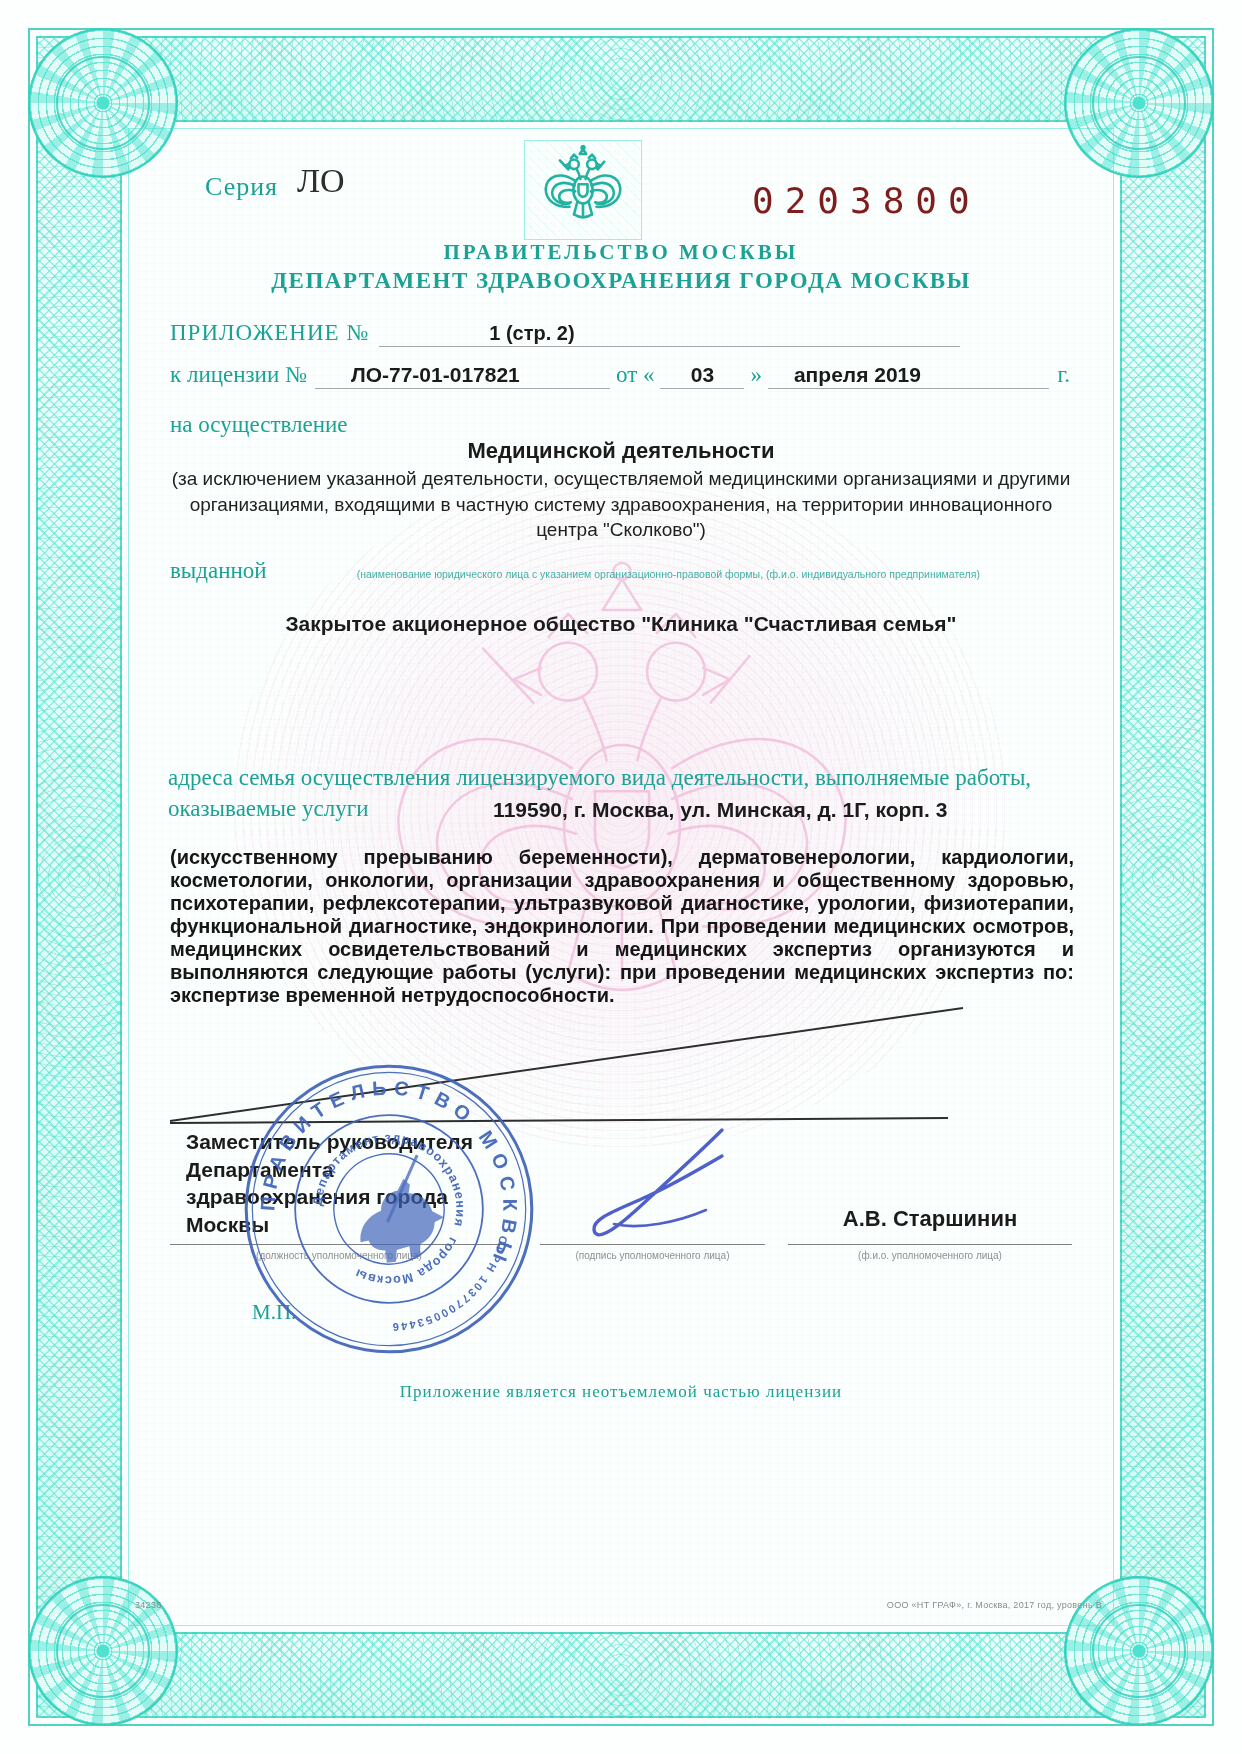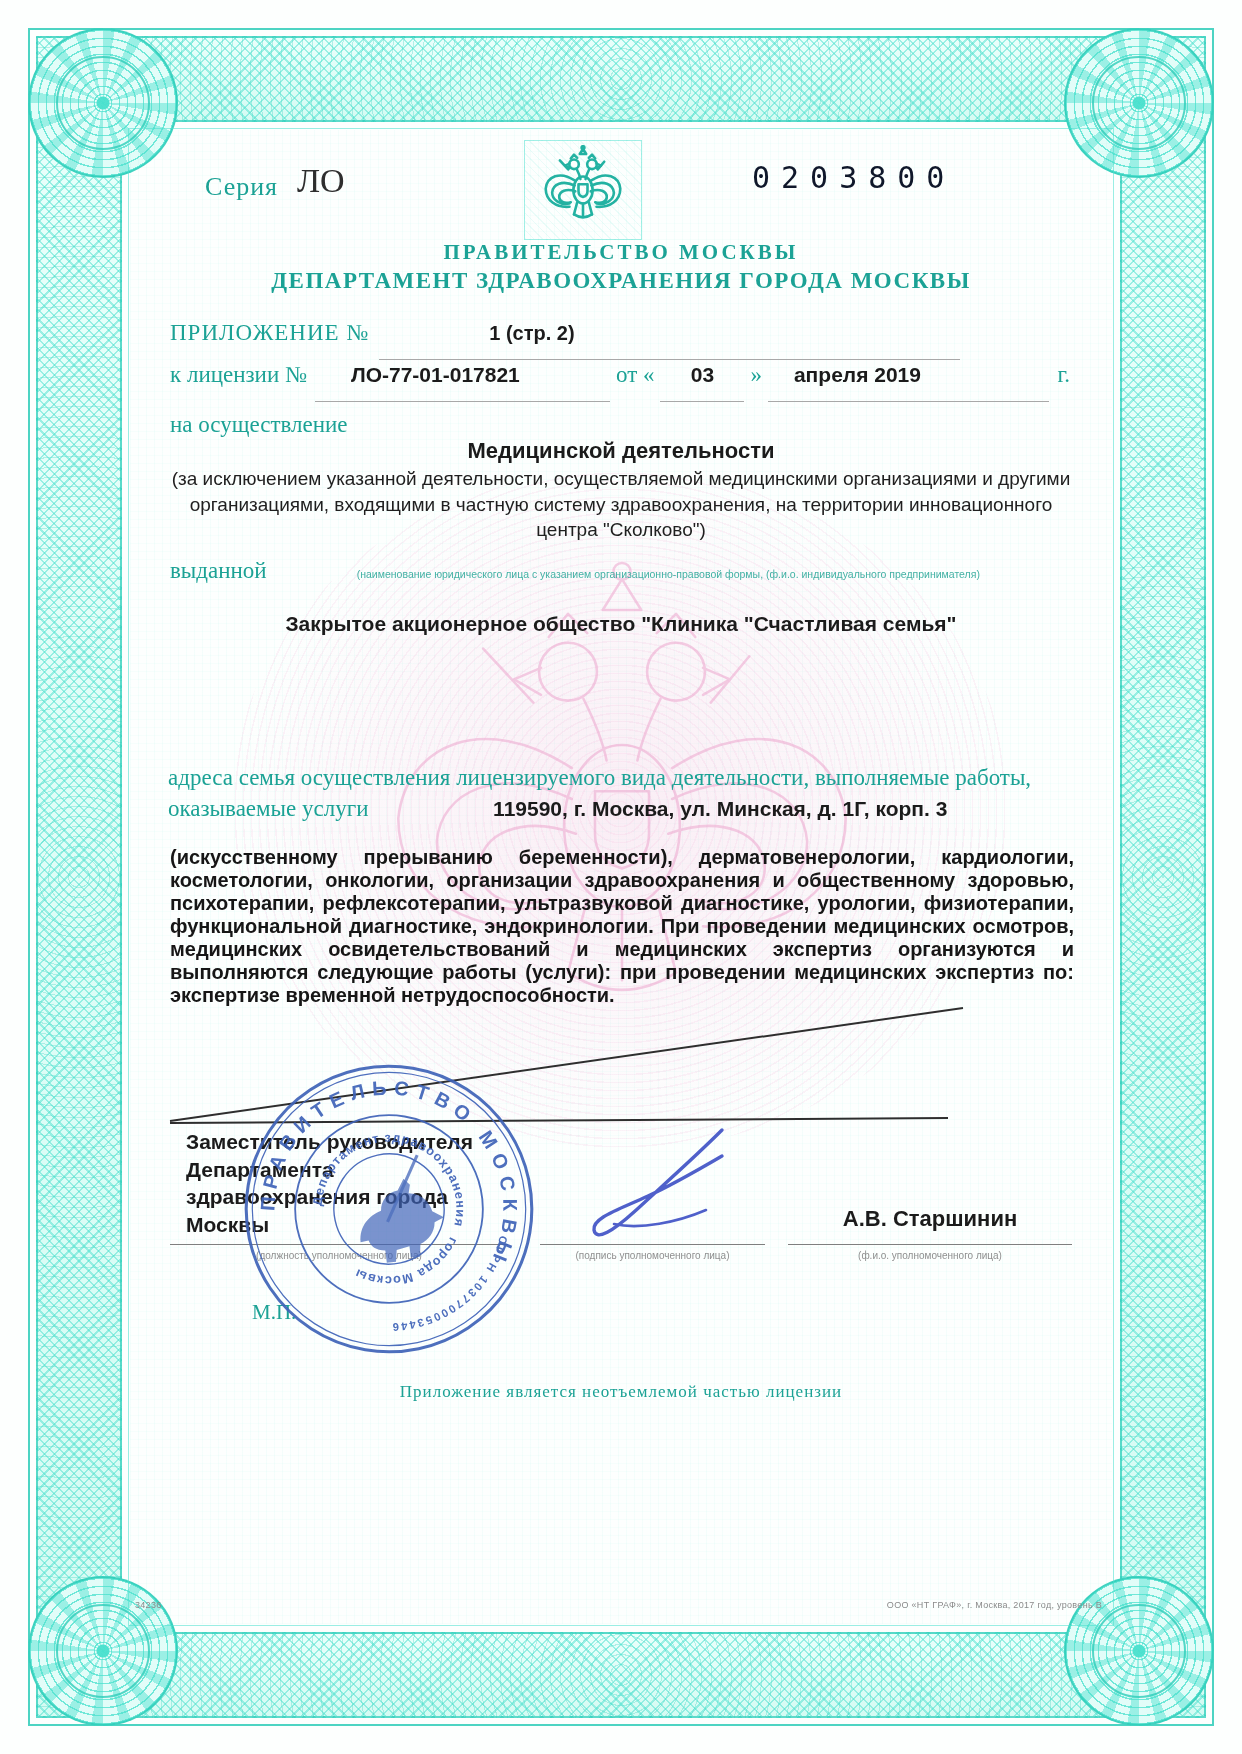--- a/index.html
+++ b/index.html
@@ -35,21 +35,21 @@
       repeating-linear-gradient(0deg, rgba(72,224,205,.04) 0 1px, transparent 1px 8px)}
   .pink-glow{position:absolute;left:230px;top:470px;width:780px;height:680px;border-radius:50%;pointer-events:none;background:
       repeating-radial-gradient(circle at 50% 50%, rgba(240,170,212,.14) 0 1.5px, transparent 1.5px 8px),
       radial-gradient(closest-side, rgba(244,190,222,.28), rgba(244,190,222,.10) 65%, transparent)}
 
   .emblem-box{border:1px solid rgba(72,224,205,.5);padding:4px;background:
       repeating-linear-gradient(45deg, rgba(72,224,205,.10) 0 1px, transparent 1px 6px)}
 
   .fieldrow{display:flex;align-items:baseline}
   .fill{flex:1}
-  .rule{border-bottom:1px solid #a8a8a8;padding-bottom:14px}
+  .rule{border-bottom:1px solid #a8a8a8;padding-bottom:1px}
   .v20{font-weight:700;font-size:20px;color:#1b1b1b}
   .v21{font-weight:700;font-size:21px;color:#1b1b1b}
 
   .sig-rule{position:absolute;height:0;border-top:1.4px solid #7f7f7f}
   .sig-caption{position:absolute;font-size:10px;color:#8f8f8f;text-align:center}
 
   .stamp-svg text{font-family:"Liberation Sans",sans-serif;font-weight:700;fill:#3f63b8}
   .tiny-print{font-size:9px;color:#8a8a8a;letter-spacing:.3px}
 </style>
 </head>
@@ -103,21 +103,21 @@
     </svg>
 
   <div class="abs emblem-box" style="left:524px;top:140px;width:118px;height:100px">
     <svg style="width:100%;height:100%;color:#23b2a2">
         <use href="#eagle"></use>
       </svg>
   </div>
 
   <div class="abs label" style="left:205px;top:172px;font-size:26px;letter-spacing:1px">Серия</div>
   <div class="abs" style="left:297px;top:162px;font-size:34px;color:#2e2e2e;font-family:'Liberation Serif',serif">ЛО</div>
-  <div class="abs" style="left:752px;top:160px;font-size:30px;letter-spacing:11px;color:#0f172a;font-family:'DejaVu Sans Mono',monospace">0203800</div>
+  <div class="abs" style="left:752px;top:180px;font-size:36px;letter-spacing:11px;color:#7f1d1d;font-family:'DejaVu Sans Mono',monospace">0203800</div>
   <div class="abs center label" style="left:0;right:0;top:240px;font-size:21px;letter-spacing:3px;font-weight:700">ПРАВИТЕЛЬСТВО МОСКВЫ</div>
   <div class="abs center label" style="left:0;right:0;top:268px;font-size:23px;letter-spacing:1.5px;font-weight:700">ДЕПАРТАМЕНТ ЗДРАВООХРАНЕНИЯ ГОРОДА МОСКВЫ</div>
 
   <div class="abs fieldrow" style="left:170px;right:282px;top:320px">
     <span class="label" style="font-size:23px;letter-spacing:1px;margin-right:10px">ПРИЛОЖЕНИЕ №</span>
     <span class="fill rule" style="padding-left:110px"><b class="v20">1 (стр. 2)</b></span>
   </div>
 
   <div class="abs fieldrow" style="left:170px;right:172px;top:362px">
     <span class="label" style="font-size:23px;margin-right:8px">к лицензии №</span>
@@ -134,21 +134,21 @@
   <div class="abs fieldrow" style="left:170px;right:172px;top:558px">
     <span class="label" style="font-size:23px">выданной</span>
     <span class="fill center" style="font-size:10.5px;color:#2fa99b;opacity:.9;padding:0 10px 4px">(наименование юридического лица с указанием организационно-правовой формы, (ф.и.о. индивидуального предпринимателя)</span>
   </div>
 
   <div class="abs center" style="left:160px;right:160px;top:466px;font-size:19px;line-height:1.35;color:#1f1f1f">(за исключением указанной деятельности, осуществляемой медицинскими организациями и другими организациями, входящими в частную систему здравоохранения, на территории инновационного центра "Сколково")</div>
   <div class="abs center v21" style="left:0;right:0;top:612px">Закрытое акционерное общество "Клиника "Счастливая семья"</div>
 
   <div class="abs" style="left:168px;right:170px;top:760px">
     <div class="label" style="font-size:23px;line-height:1.55">адреса семья осуществления лицензируемого вида деятельности, выполняемые работы,</div>
-    <div style="display:flex;align-items:center">
+    <div style="display:flex;align-items:flex-end">
       <span class="label" style="font-size:23px">оказываемые услуги</span>
       <b class="v21 center" style="flex:1">119590, г. Москва, ул. Минская, д. 1Г, корп. 3</b>
     </div>
   </div>
 
   <div class="abs" style="left:170px;right:168px;top:846px;font-size:20px;font-weight:700;line-height:23px;text-align:justify;color:#161616">(искусственному прерыванию беременности), дерматовенерологии, кардиологии, косметологии, онкологии, организации здравоохранения и общественному здоровью, психотерапии, рефлексотерапии, ультразвуковой диагностике, урологии, физиотерапии, функциональной диагностике, эндокринологии. При проведении медицинских осмотров, медицинских освидетельствований и медицинских экспертиз организуются и выполняются следующие работы (услуги): при проведении медицинских экспертиз по: экспертизе временной нетрудоспособности.</div>
 
   <svg class="abs" style="left:0;top:0;width:1242px;height:1754px;pointer-events:none">
     <line x1="963" y1="1008" x2="170" y2="1121" stroke="#2e2e2e" stroke-width="2"></line>
     <line x1="170" y1="1123" x2="948" y2="1118" stroke="#2e2e2e" stroke-width="2"></line>

